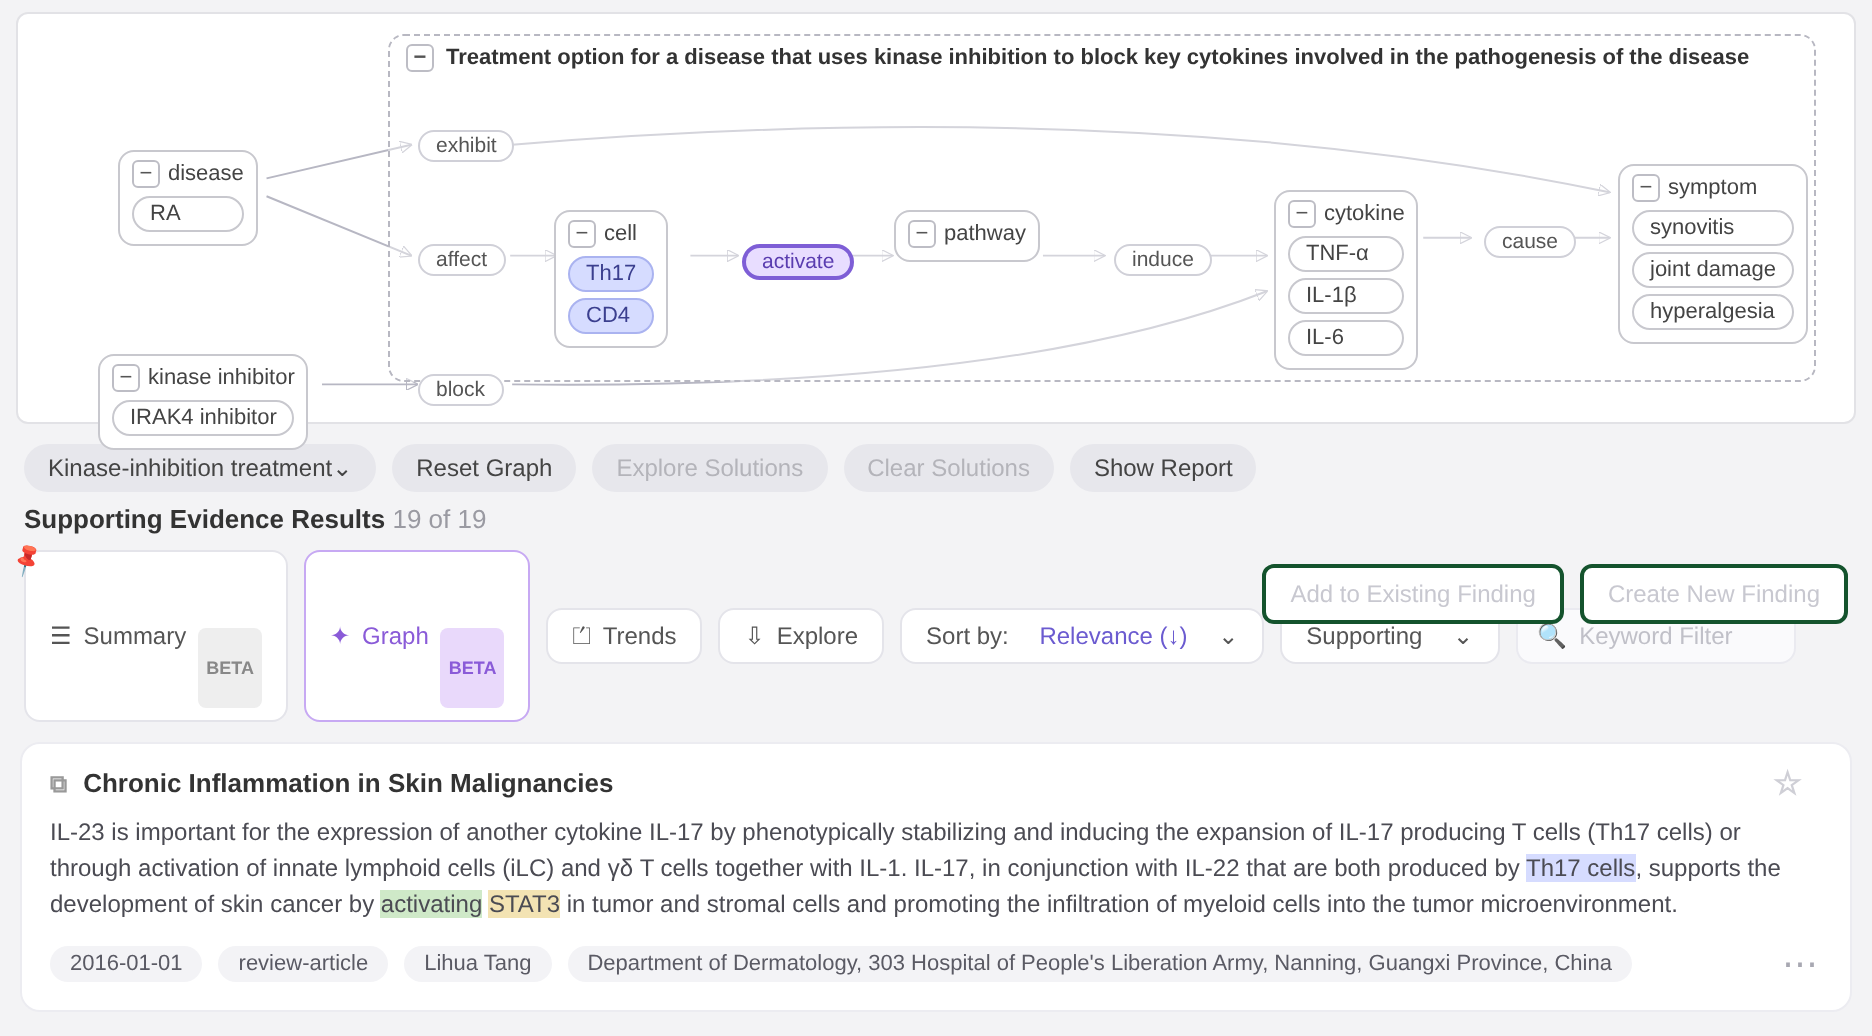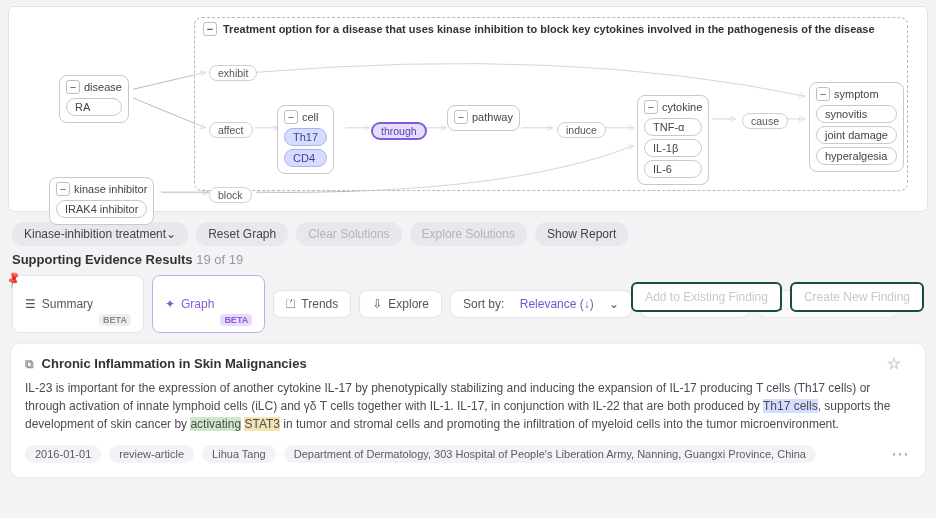--- a/index.html
+++ b/index.html
@@ -142,21 +142,21 @@
     font-size: 12px;
     color: #555;
     display: inline-flex;
     align-items: center;
     gap: 6px;
   }
   .tab .beta {
     font-size: 9px;
     background: #eee;
     border-radius: 4px;
-    padding: 1px 4px;
+    padding: 15px 4px;
     color: #888;
     font-weight: 600;
     margin-top: 32px;
   }
   .tab.active {
     border-color: #c7a9f3;
     color: #8a5bd8;
   }
   .tab.active .beta { background: #e9d9fb; color:#8a5bd8; }
   .sort-label { color: #6b5bd0; text-align: right; }
@@ -303,33 +303,33 @@
     <div class="chips">
       <span class="chip">synovitis</span>
       <span class="chip">joint damage</span>
       <span class="chip">hyperalgesia</span>
     </div>
   </div>
 
   <span class="edge-label" style="left:200px; top:58px;">exhibit</span>
   <span class="edge-label" style="left:200px; top:115px;">affect</span>
   <span class="edge-label" style="left:200px; top:180px;">block</span>
-  <span class="edge-label purple" style="left:362px; top:115px;">through</span>
+  <span class="edge-label purple" style="left:362px; top:115px;">activate</span>
   <span class="edge-label" style="left:548px; top:115px;">induce</span>
   <span class="edge-label" style="left:733px; top:106px;">cause</span>
 </div>
 
 <div class="toolbar-row">
   <button class="pill">
       <span>Kinase-inhibition treatment</span> 
       <span class="icon">⌄</span>
     </button>
   <button class="pill">Reset Graph</button>
+  <button class="pill disabled">Explore Solutions</button>
   <button class="pill disabled">Clear Solutions</button>
-  <button class="pill disabled">Explore Solutions</button>
   <button class="pill">Show Report</button>
 </div>
 
 <span class="pin-icon">📌</span>
 <div class="section-title">
   <strong>Supporting Evidence Results</strong>&nbsp;<span class="count">19 of 19</span>
 </div>
 
 <div class="actions-right">
   <button class="ghost-btn">Add to Existing Finding</button>

